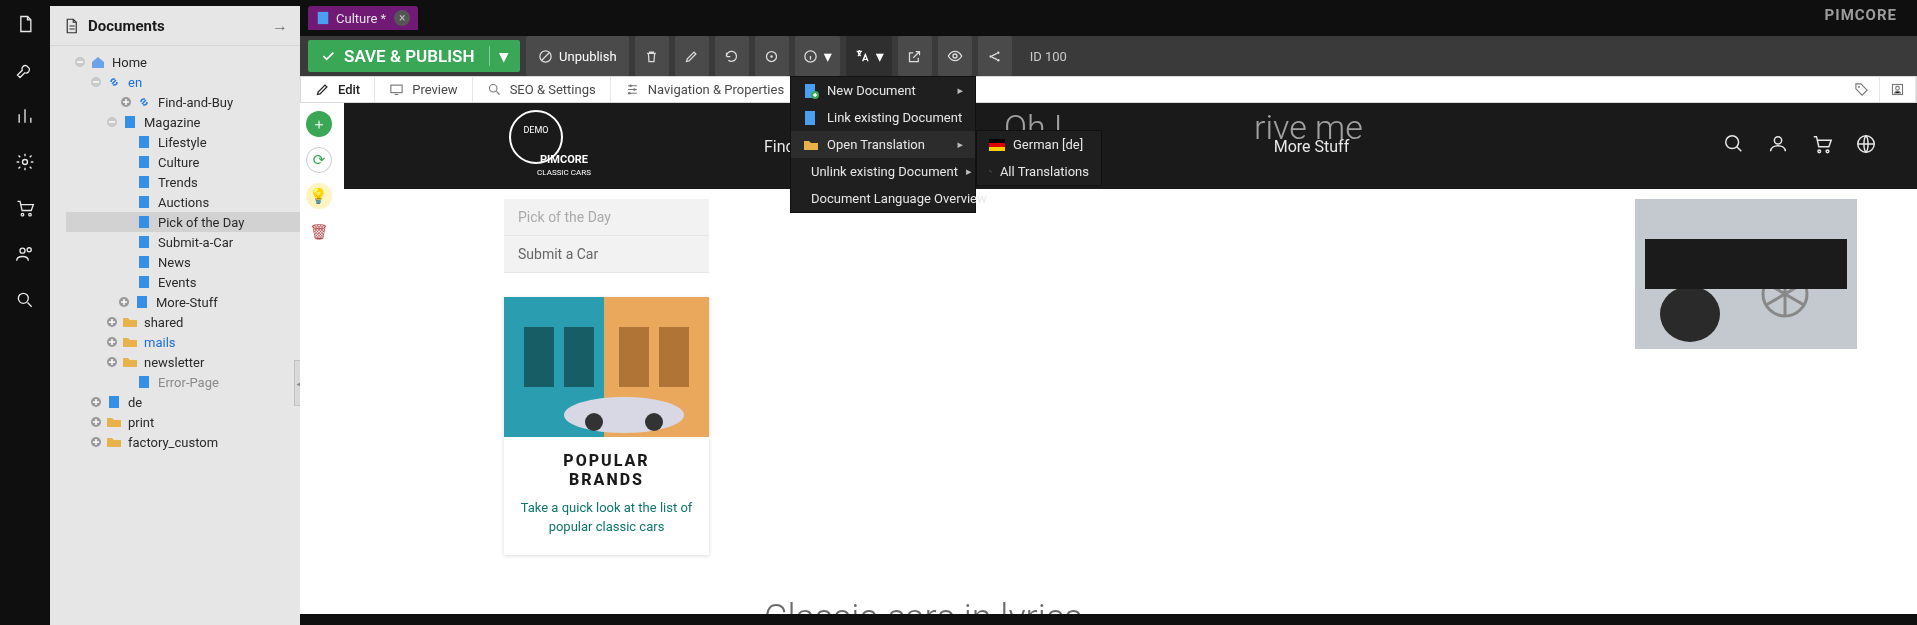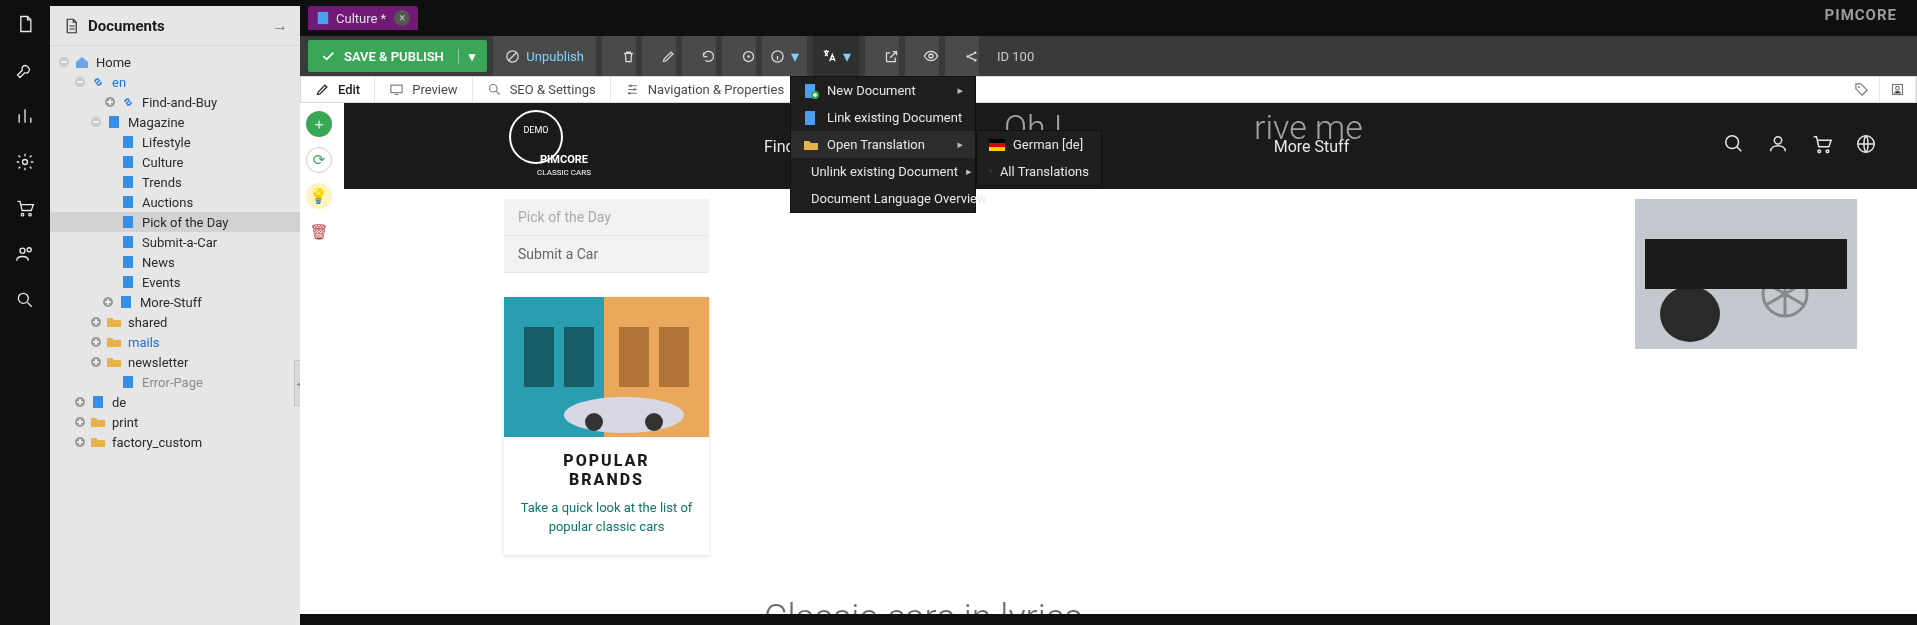--- a/index.html
+++ b/index.html
@@ -9,43 +9,43 @@
 .rail { position: absolute; left: 0; top: 0; width: 50px; height: 100%; background: #0f0f0f; display: flex; flex-direction: column; align-items: center; padding-top: 12px; gap: 22px; }
 .rail-item { width: 24px; height: 24px; display: flex; align-items: center; justify-content: center; color: #e8e8e8; cursor: pointer; }
 .rail-item svg { width: 20px; height: 20px; stroke: #e8e8e8; fill: none; stroke-width: 1.6; }
 
 
 .tree-panel { position: absolute; left: 50px; top: 6px; width: 250px; height: calc(100% - 6px); background: #e6e6e6; }
 .tree-header { height: 40px; display: flex; align-items: center; padding: 0 12px; background: #e6e6e6; border-bottom: 1px solid #d6d6d6; }
 .tree-header-title { font-weight: 700; font-size: 15px; color: #1a1a1a; margin-left: 8px; }
 .tree-header .doc-icon { width: 18px; height: 22px; }
 .tree-header .arrow-right { margin-left: auto; color: #777; font-size: 16px; }
-.tree { padding: 6px 0 6px 0; font-size: 13px; color: #2a2a2a; overflow-y: auto; height: calc(100% - 40px); }
+.tree { padding: 6px 0 6px 0; font-size: 13px; color: #2a2a2a; overflow-y: auto; height: calc(100% - 40px); margin-left: 16px; }
 .node { display: flex; align-items: center; height: 20px; padding-right: 8px; white-space: nowrap; }
 .node.selected { background: #d2d2d2; }
 .toggle { width: 16px; height: 16px; display: inline-flex; align-items: center; justify-content: center; margin-right: 2px; }
 .toggle svg { width: 12px; height: 12px; }
 .spacer { display: inline-block; width: 16px; }
 .node-icon { width: 16px; height: 16px; margin-right: 6px; display:inline-flex; align-items:center; justify-content:center;}
 .node-label { color: #2a2a2a; }
 .node-label.blue { color: #1b6fd6; }
 .node-label.grey { color: #8a8a8a; }
 
 
 .main { position: absolute; left: 300px; top: 0; right: 0; height: 100%; background: #0f0f0f; }
 .top-logo { position:absolute; right:20px; top:6px; color:#9c9c9c; font-weight:700; font-size:15px; letter-spacing:1px;}
 .tab-bar { height: 36px; display:flex; align-items:center; padding-left: 8px; background:#0f0f0f;}
 .tab { height:24px; background:#701a75; border-radius:3px 3px 0 0; display:flex; align-items:center; padding:0 8px; color:#e2e2e2; font-size:13px;}
 .tab .doc-small{ width:14px;height:14px;margin-right:6px;}
 .tab-close{ width:16px;height:16px;border-radius:50%;background:#555;color:#bbb;display:flex;align-items:center;justify-content:center;margin-left:8px;font-size:12px;}
 
 .toolbar1 { height:40px; background:#3a3a3a; display:flex; align-items:center; padding-left:8px; gap:6px;}
-.btn-green{ height:32px; background:#3aa757; color:#fff; display:flex; align-items:center; padding:0 12px; font-size:13px; font-weight:600; border-radius:2px;}
+.btn-green{ height:32px; background:#3aa757; color:#fff; display:flex; align-items:center; padding:0 12px; font-size:17px; font-weight:600; border-radius:2px;}
 .btn-green .chev{ margin-left:14px; border-left:1px solid rgba(255,255,255,.4); padding-left:10px;}
-.tbtn{ width:34px;height:40px;background:#4a4a4a;display:flex;align-items:center;justify-content:flex-end;color:#7dd3fc;border-radius:2px;}
+.tbtn{ width:34px;height:40px;background:#4a4a4a;display:flex;align-items:center;justify-content:center;color:#ffffff;border-radius:2px;}
 .tbtn.wide{ width:auto; padding:0 12px; font-size:13px; gap:6px;}
 .tbtn.dd{ width:auto; padding:0 8px; gap:6px;}
 .tbtn.active{ background:#2f2f2f;}
 .id-label{ color:#c9c9c9; font-size:13px; margin-left:12px;}
 
 .toolbar2{ height:27px; background:#fff; border:1px solid #d9d9d9; display:flex; align-items:stretch;}
 .t2tab{ display:flex; align-items:center; padding:0 14px; font-size:13px; color:#4a4a4a; border-right:1px solid #e6e6e6; gap:8px;}
 .t2tab.first{ color:#222; font-weight:500;}
 .t2tab svg{ width:15px;height:15px;}
 .t2tab.iconbox{ padding:0 10px;}

